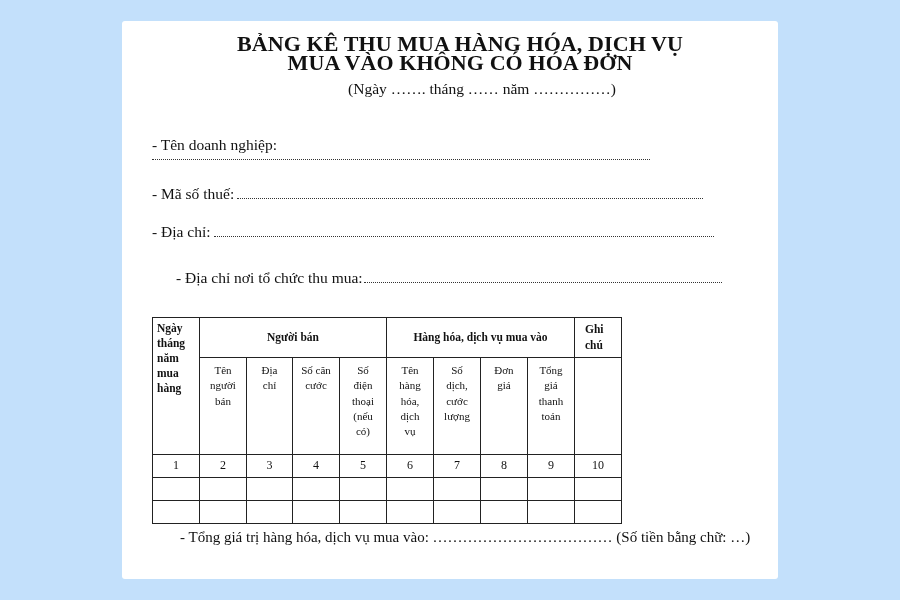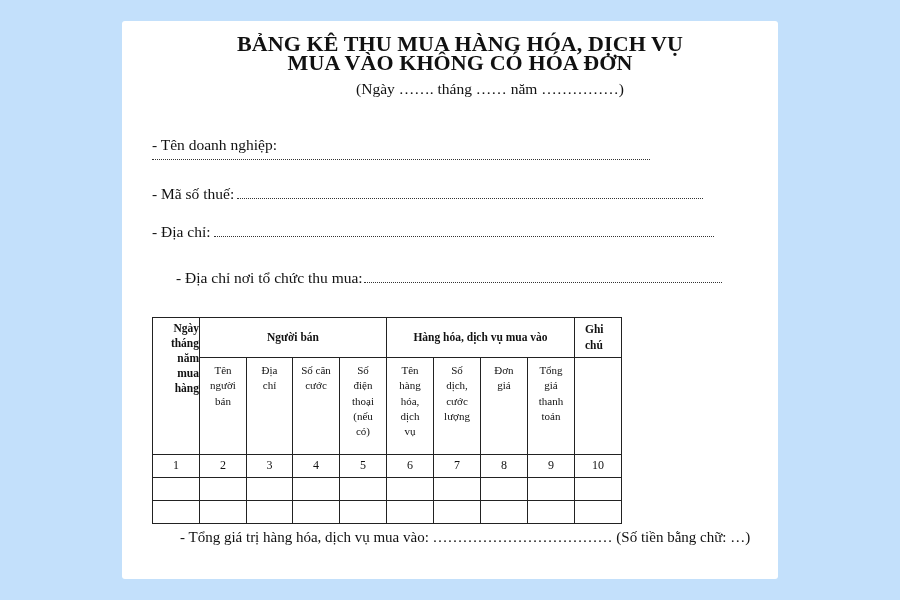--- a/index.html
+++ b/index.html
@@ -32,21 +32,21 @@
     font-weight: bold;
     font-size: 22px;
     line-height: 19px;
     letter-spacing: 0.1px;
   }
   .title.l1 { top: 13px; }
   .title.l2 { top: 32px; }
   .date-line {
     position: absolute;
     top: 58px;
-    left: 8px;
+    left: 0;
     width: 656px;
     text-align: center;
     font-size: 15.5px;
     line-height: 20px;
     padding-left: 32px;
   }
   .field {
     position: absolute;
     left: 30px;
     font-size: 15.5px;
@@ -86,21 +86,21 @@
     vertical-align: top;
     text-align: center;
   }
   .tbl .grp {
     height: 39px;
     vertical-align: middle;
     font-weight: bold;
     font-size: 11.5px;
   }
   .tbl .first {
-    text-align: right;
+    text-align: left;
     padding: 3px 0 0 4px;
     font-weight: bold;
     font-size: 11.5px;
     line-height: 15px;
     font-family: Liberation Serif, serif;
   }
   .tbl .ghi {
     text-align: left;
     padding: 3px 8px 0 10px;
     font-weight: bold;

